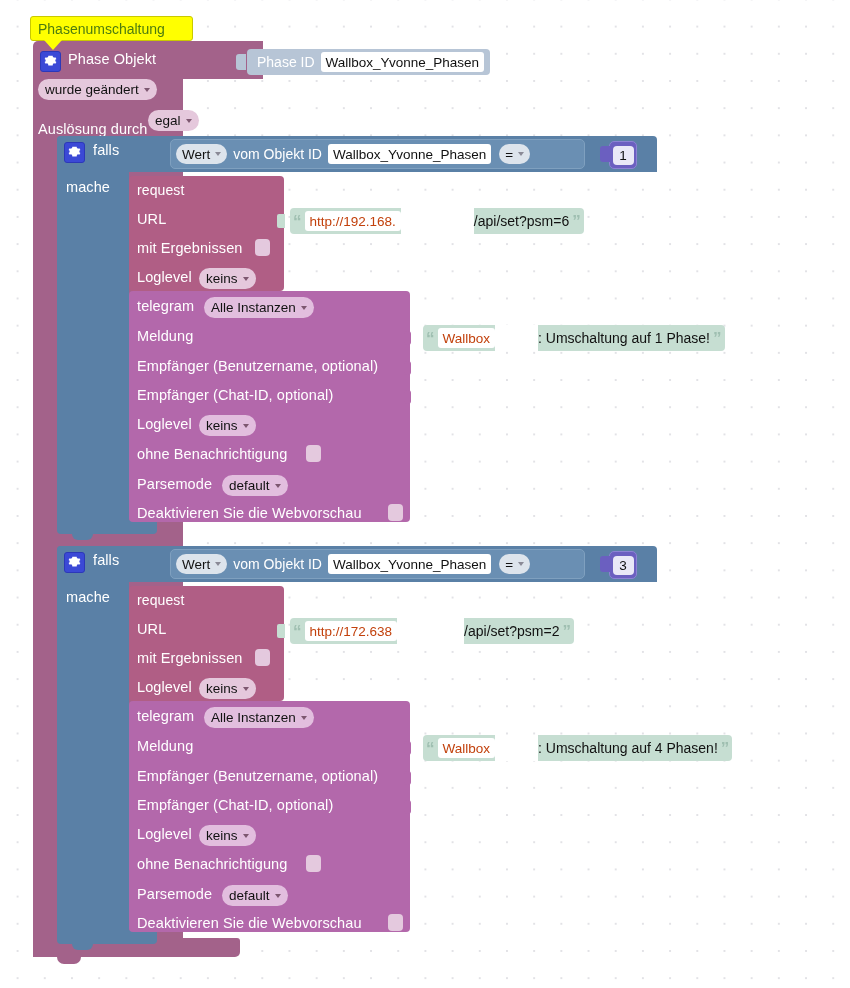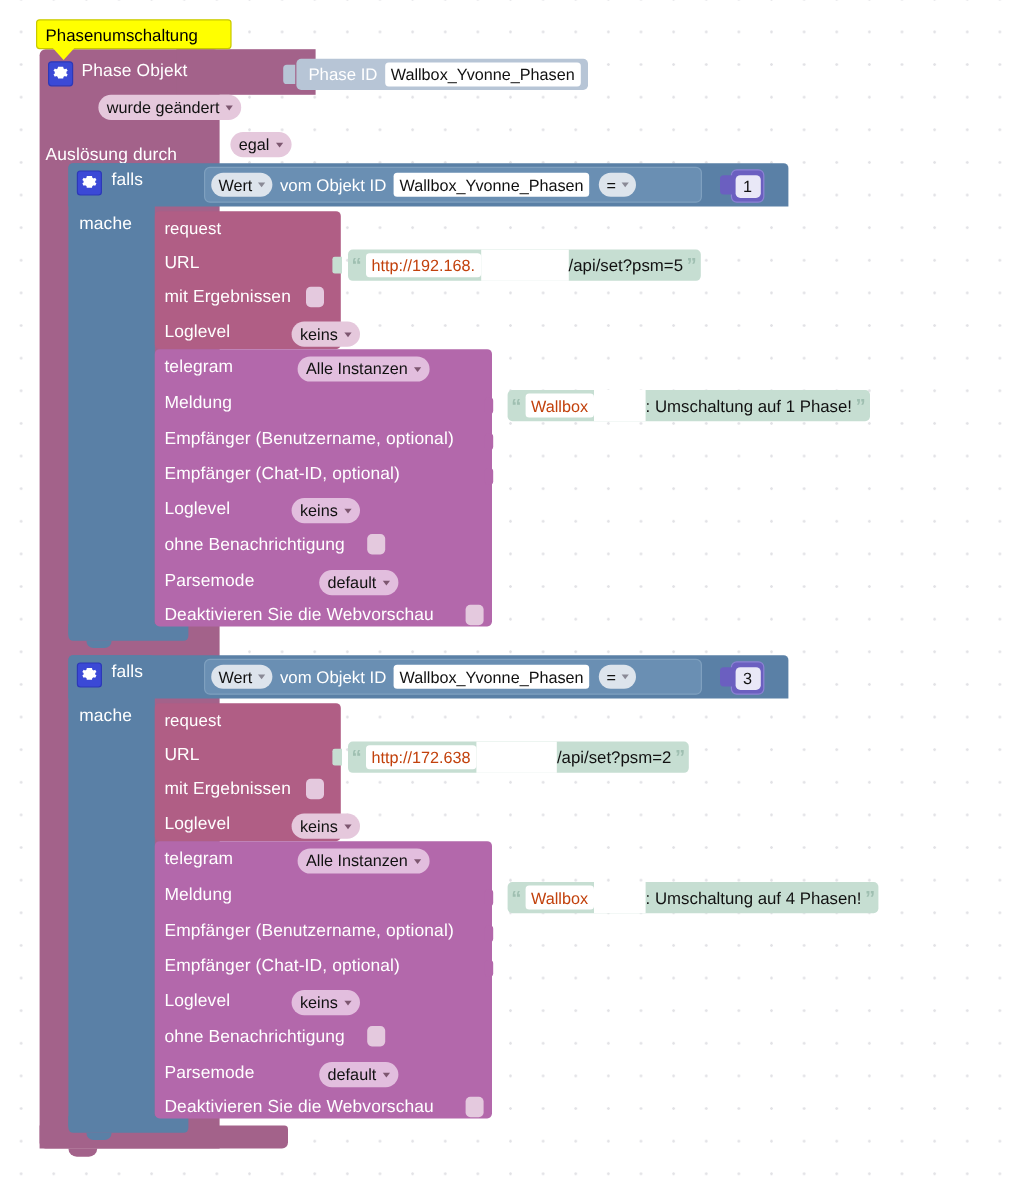--- a/index.html
+++ b/index.html
@@ -45,38 +45,38 @@
     position:absolute;width:19px;height:19px;border-radius:3px;
     background:#3b49d6;border:1px solid #2c38b8;
   }
   .gear svg{display:block;margin:2px auto 0;}
   
   .field{
     position:absolute;display:flex;align-items:center;box-sizing:border-box;
     height:21px;border-radius:11px;padding:0 7px;
     font-size:13.5px;color:#111;white-space:nowrap;
   }
-  .field.drop{background:#e5c8dc;margin-left:44px;}
+  .field.drop{background:#e5c8dc;}
   .field.drop.tele{background:#e2bede;}
   .caret{
     margin-left:5px;width:0;height:0;
     border-left:3.5px solid transparent;border-right:3.5px solid transparent;
     border-top:4.5px solid #7d5770;
   }
   .caret.lite{border-top-color:#8a8a96;}
   
   .chk{
     position:absolute;width:15px;height:17px;border-radius:4px;background:#e4c9de;
   }
   
   .comment{
     position:absolute;left:30px;top:16px;width:163px;height:25px;
     background:#ffff00;border:1.6px solid #c9c900;border-radius:3px;
     display:flex;align-items:center;padding-left:7px;box-sizing:border-box;
-    font-size:14px;color:#000000;
+    font-size:14px;color:#4d7c0f;
   }
   .comment-tail{
     position:absolute;left:44px;top:40px;width:0;height:0;
     border-left:9px solid transparent;border-right:9px solid transparent;
     border-top:10px solid #ffff00;
   }
   
   .falls{background:#5a80a6;position:absolute;box-sizing:border-box;border-radius:4px;}
   .falls-hdr{background:#5a80a6;position:absolute;border-radius:4px 4px 0 0;}
   
@@ -204,21 +204,21 @@
 
   <div class="request" style="left:129px;top:176px;width:155px;height:115px;"></div>
   <div class="lbl" style="left:137px;top:182px;font-size:14px;">request</div>
   <div class="lbl" style="left:137px;top:211px;">URL</div>
   <div class="nub nub-mint" style="left:277px;top:214px;"></div>
 
   <div class="strblk" style="left:290px;top:208px;">
     <span class="quote">“</span>
     <span class="inner">http://192.168.</span>
     <span class="redact" style="width:73px;"></span>
-    <span>/api/set?psm=5</span>
+    <span>/api/set?psm=6</span>
     <span class="quote">”</span>
   </div>
 
   <div class="lbl" style="left:137px;top:240px;">mit Ergebnissen</div>
   <div class="chk" style="left:255px;top:239px;"></div>
   <div class="lbl" style="left:137px;top:269px;">Loglevel</div>
   <div class="field drop" style="left:199px;top:268px;">
     <span>keins</span>
     <i class="caret"></i>
   </div>

